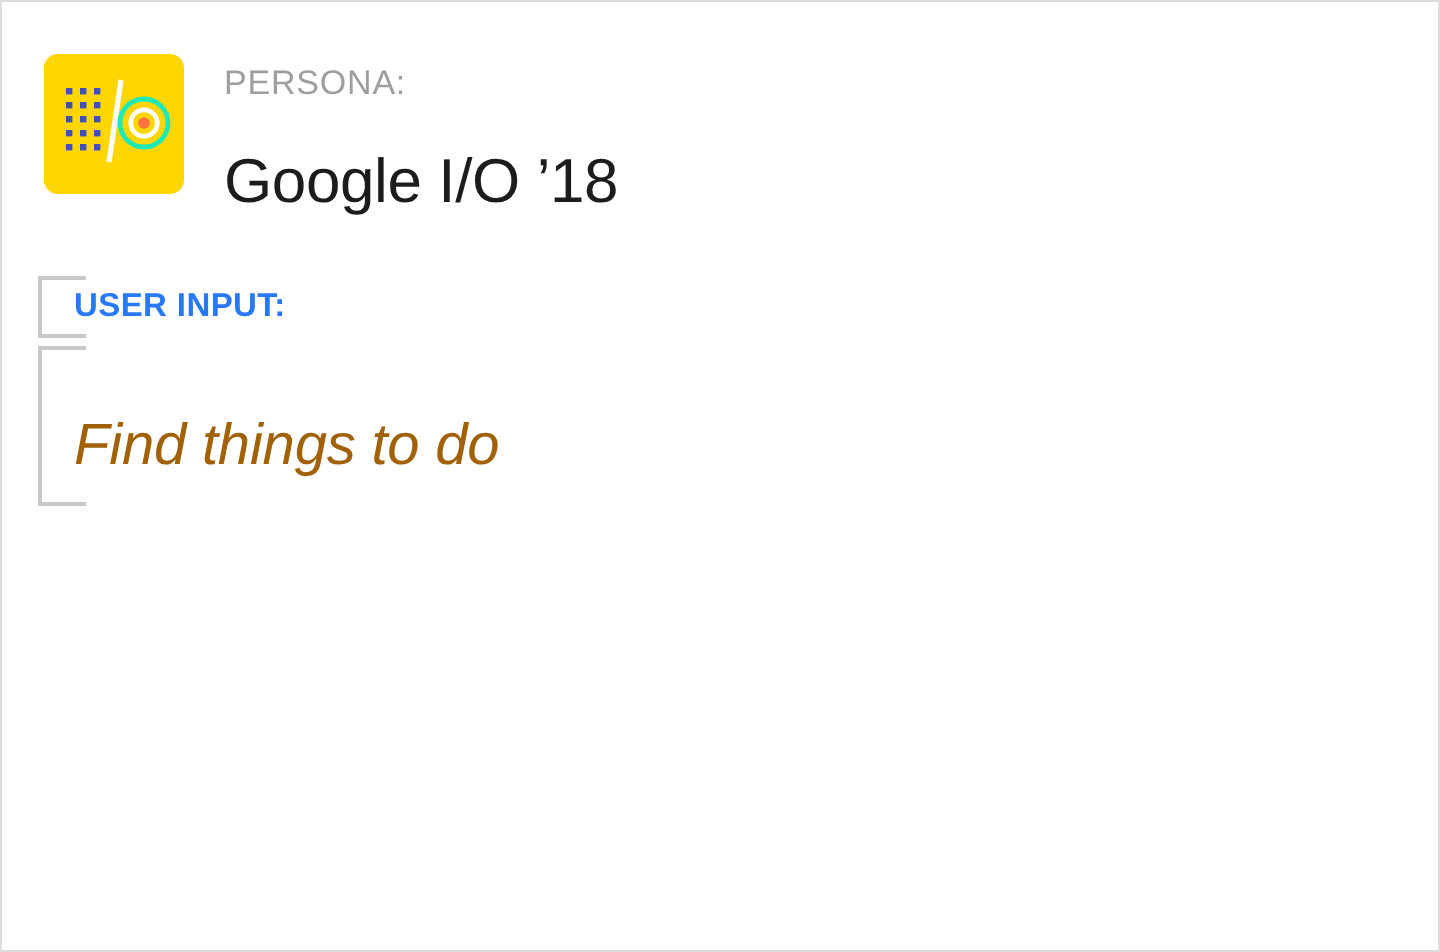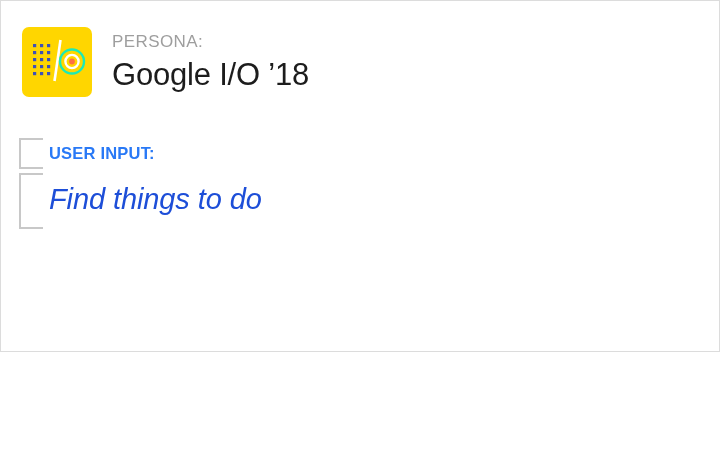--- a/index.html
+++ b/index.html
@@ -8,21 +8,21 @@
     background: #ffffff;
   }
   body {
     font-family: "Liberation Sans", sans-serif;
     -webkit-font-smoothing: antialiased;
   }
 
   .page {
     position: relative;
     width: 720px;
-    height: 352px;
+    height: 476px;
     box-sizing: border-box;
     background: #ffffff;
     border: 1px solid #dcdcdc;
     overflow: hidden;
   }
 
   
   .persona-row {
     position: absolute;
     left: 21px;
@@ -58,37 +58,37 @@
     color: #9e9e9e;
     font-weight: 400;
     line-height: 1.25;
   }
 
   .persona-title {
     font-size: 31px;
     color: #1c1c1c;
     font-weight: 400;
     line-height: 1.2;
-    margin-top: 4px;
+    margin-top: 20px;
     letter-spacing: -0.2px;
   }
 
   
   .section {
     position: absolute;
     left: 18px;
   }
 
   .bracket {
     position: relative;
     box-sizing: border-box;
     border-left: 2px solid #c8c8c8;
     border-top: 2px solid #c8c8c8;
     border-bottom: 2px solid #c8c8c8;
-    padding-left: 28px;
+    padding-left: 16px;
   }
   
   .bracket::after {
     content: "";
     position: absolute;
     left: 22px;
     right: -2px;
     top: -2px;
     bottom: -2px;
     background: #ffffff;
@@ -113,26 +113,27 @@
   .field-label {
     color: #2979f6;
     font-size: 16.5px;
     font-weight: 700;
     letter-spacing: 0.2px;
     line-height: 1.3;
     white-space: nowrap;
   }
 
   .field-value {
-    color: #1d4ed8;
+    color: #a16207;
     font-size: 29px;
     font-style: italic;
     font-weight: 400;
     line-height: 1.32;
     letter-spacing: -0.1px;
+    margin-top: 24px;
   }
 
   #section-user-input { top: 137px; }
   #section-spoken-prompt { top: 252px; }
 
   .bracket-body .field-value { display: block; }
 </style>
 </head>
 <body>
 

